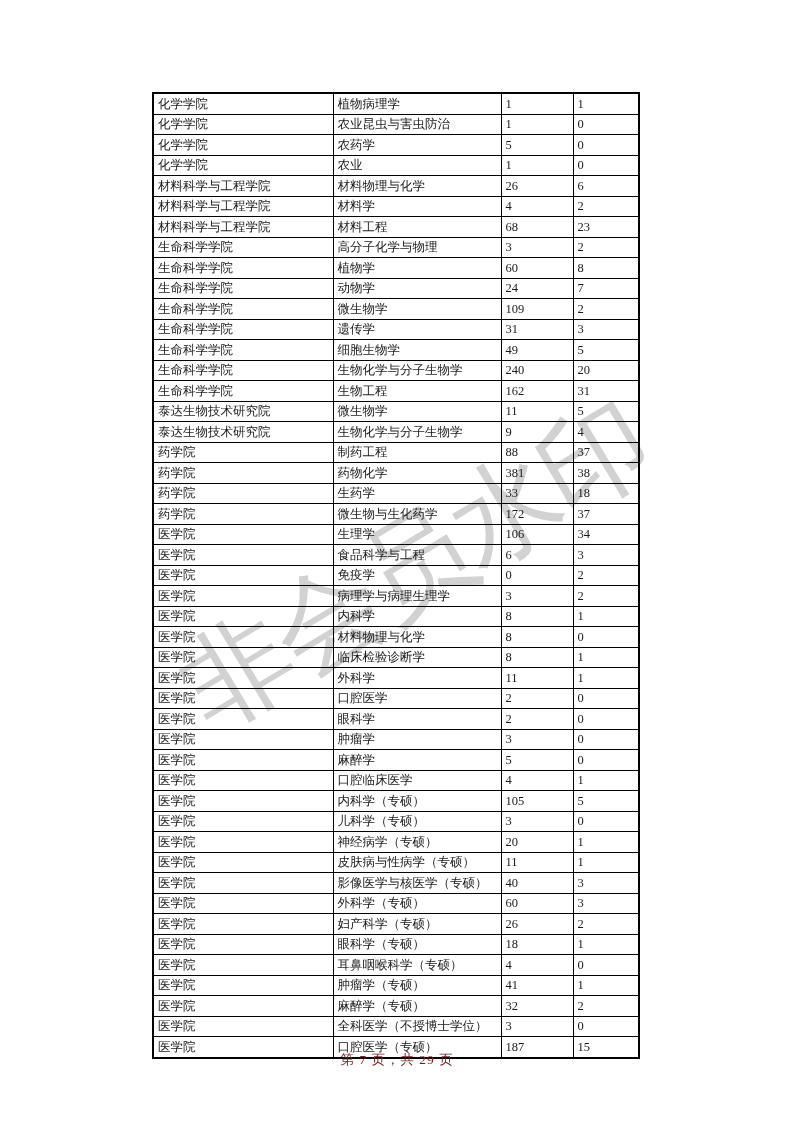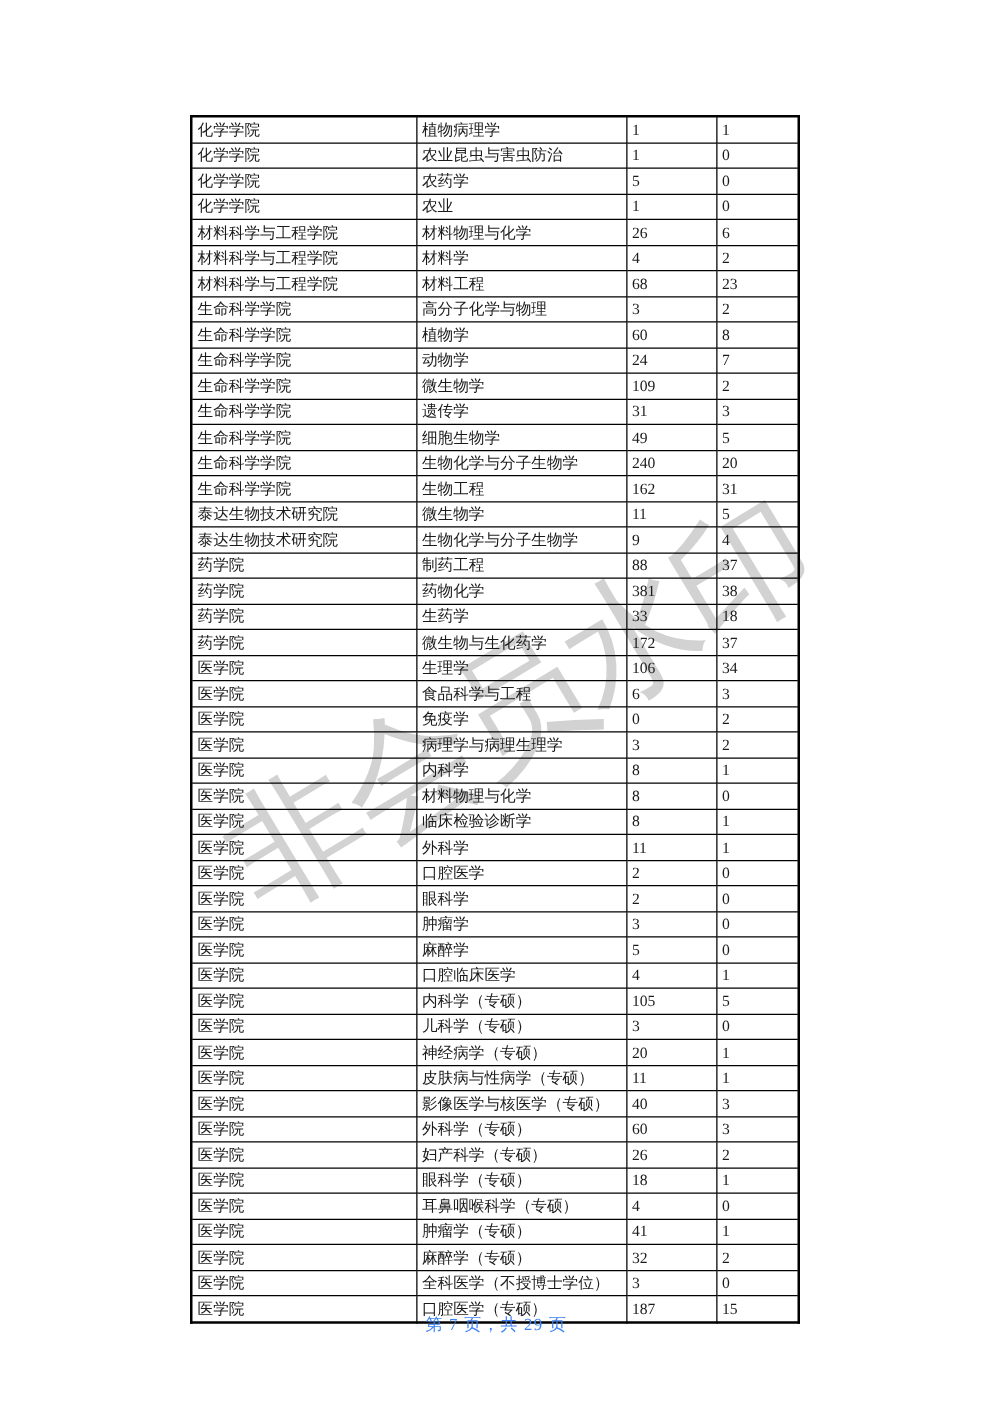--- a/index.html
+++ b/index.html
@@ -55,21 +55,21 @@
     overflow: hidden;
   }
   .footer {
     position: absolute;
     left: 0;
     top: 1051px;
     width: 794px;
     text-align: center;
     font-size: 13.5px;
     letter-spacing: 1px;
-    color: #3b82f6;
+    color: #7f1d1d;
     z-index: 1;
   }
 </style>
 </head>
 <body>
 
 <div class="page">
 
   <div class="watermark">非会员水印</div>
 

